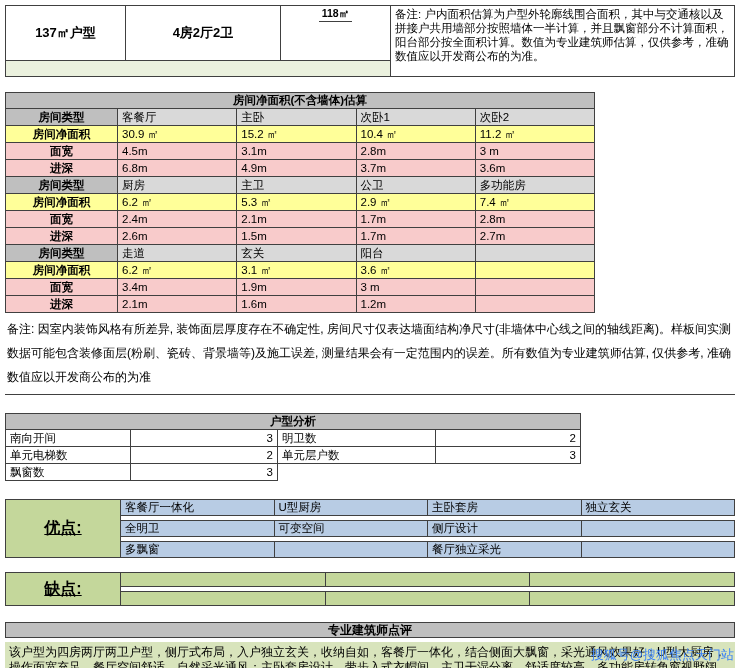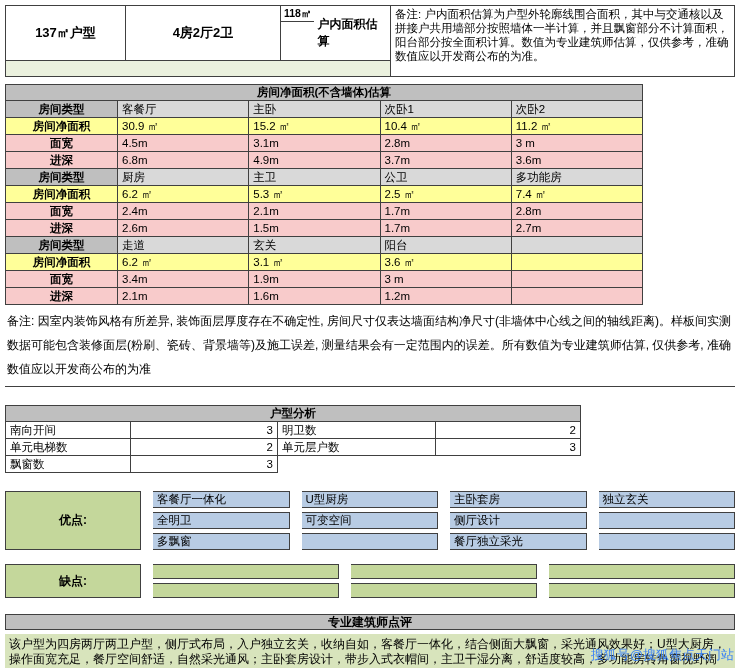--- a/index.html
+++ b/index.html
@@ -15,28 +15,28 @@
   .top-grid {
     display:grid;
     grid-template-columns:120px 155px 110px 1fr;
     grid-template-rows:55px 16px;
     width:730px;
     border-top:1px solid #404040; border-left:1px solid #404040;
   }
   .tcell { border-right:1px solid #404040; border-bottom:1px solid #404040; overflow:hidden; }
   .unit-cell { grid-column:1; grid-row:1; display:flex; align-items:center; justify-content:center; font-weight:bold; font-size:13px; }
   .layout-cell { grid-column:2; grid-row:1; display:flex; align-items:center; justify-content:center; font-weight:bold; font-size:13px; }
-  .area-cell { grid-column:3; grid-row:1; display:flex; flex-direction:row; }
+  .area-cell { grid-column:3; grid-row:1; display:flex; flex-direction:column;align-items:center; }
   .area-value { height:16px; border-bottom:1px solid #404040; font-size:10.5px; font-weight:bold; padding:1px 3px; }
   .area-label { flex:1; display:flex; align-items:center; font-size:12px; font-weight:bold; padding:0 3px; }
   .remark-cell { grid-column:4; grid-row:1 / 3; font-size:11.5px; line-height:14px; padding:1px 4px; }
   .strip-cell { grid-column:1 / 4; grid-row:2; background:#EBF1DE; }
 
   
-  .room-table { border-collapse:collapse; width:638px; margin-top:7px; table-layout:fixed; }
+  .room-table { border-collapse:collapse; width:590px; margin-top:15px; table-layout:fixed; }
   .room-table td {
     border:1px solid #404040; height:17px;
     font-size:11.5px; padding:0 4px; overflow:hidden; white-space:nowrap;
   }
   .room-table .r-title td { background:#BFBFBF; font-weight:bold; text-align:center; height:15px; }
   .room-table td.lbl { font-weight:bold; text-align:center; }
   .r-type  td { background:#D9D9D9; }
   .r-type  td.lbl { background:#BFBFBF; }
   .r-area  td { background:#FFFF99; }
   .r-width td, .r-depth td { background:#F8CBCB; }
@@ -48,30 +48,30 @@
   .analysis-table td { border:1px solid #404040; height:17px; font-size:11.5px; padding:0 4px; overflow:hidden;margin-top:38px; }
   .analysis-table .r-title td { background:#BFBFBF; font-weight:bold; text-align:center; height:15px; }
   .analysis-table td.a-val { text-align:right; }
   .analysis-table td.no-border { border:none; }
 
   
   .pc-block { display:flex; width:730px; }
   .pros.pc-block { margin-top:18px; }
   .cons.pc-block { margin-top:14px; }
   .pc-label {
-    width:136px; background:#C4D79B; border:1px solid #404040;
+    width:116px; background:#C4D79B; border:1px solid #404040;
     display:flex; align-items:center; justify-content:center;
-    font-size:12px; font-weight:bold; flex-shrink:0;
+    font-size:16px; font-weight:bold; flex-shrink:0;text-decoration:underline;
   }
   .pc-rows { flex:1; display:flex; flex-direction:column; gap:4px; }
   .pc-row { display:flex; }
   .pc-cell {
     flex:1; border:1px solid #404040; border-left:none;
     height:17px; font-size:11.5px; padding:0 4px;
-    display:flex; align-items:center; overflow:hidden; white-space:nowrap;margin-left:12px;
+    display:flex; align-items:center; overflow:hidden; white-space:nowrap;
   }
   .pros .pc-cell { background:#B8CCE4; }
   .cons .pc-cell { background:#C4D79B; height:15px; }
 
   
   .review { margin-top:16px; width:730px; }
   .review-title {
     background:#BFBFBF; border:1px solid #404040; height:16px;
     display:flex; align-items:center; justify-content:center;
     font-weight:bold; font-size:12px;
@@ -90,21 +90,20 @@
 
   <div class="top-grid">
     <div class="tcell unit-cell">
       <span>137㎡户型</span>
     </div>
     <div class="tcell layout-cell">
       <span>4房2厅2卫</span>
     </div>
     <div class="tcell area-cell">
       <div class="area-value">118㎡</div>
-      <div class="area-label">户内面积估算</div>
     </div>
     <div class="tcell remark-cell">备注: 户内面积估算为户型外轮廓线围合面积，其中与交通核以及拼接户共用墙部分按照墙体一半计算，并且飘窗部分不计算面积，阳台部分按全面积计算。数值为专业建筑师估算，仅供参考，准确数值应以开发商公布的为准。</div>
     <div class="tcell strip-cell"></div>
   </div>
 
   <table class="room-table">
     <colgroup>
         <col style="width:112px">
         <col>
         <col>
@@ -149,21 +148,21 @@
         <td class="lbl">房间类型</td>
         <td>厨房</td>
         <td>主卫</td>
         <td>公卫</td>
         <td>多功能房</td>
       </tr>
       <tr class="r-area">
         <td class="lbl">房间净面积</td>
         <td>6.2 ㎡</td>
         <td>5.3 ㎡</td>
-        <td>2.5 ㎡</td>
+        <td>2.9 ㎡</td>
         <td>7.4 ㎡</td>
       </tr>
       <tr class="r-width">
         <td class="lbl">面宽</td>
         <td>2.4m</td>
         <td>2.1m</td>
         <td>1.7m</td>
         <td>2.8m</td>
       </tr>
       <tr class="r-depth">

